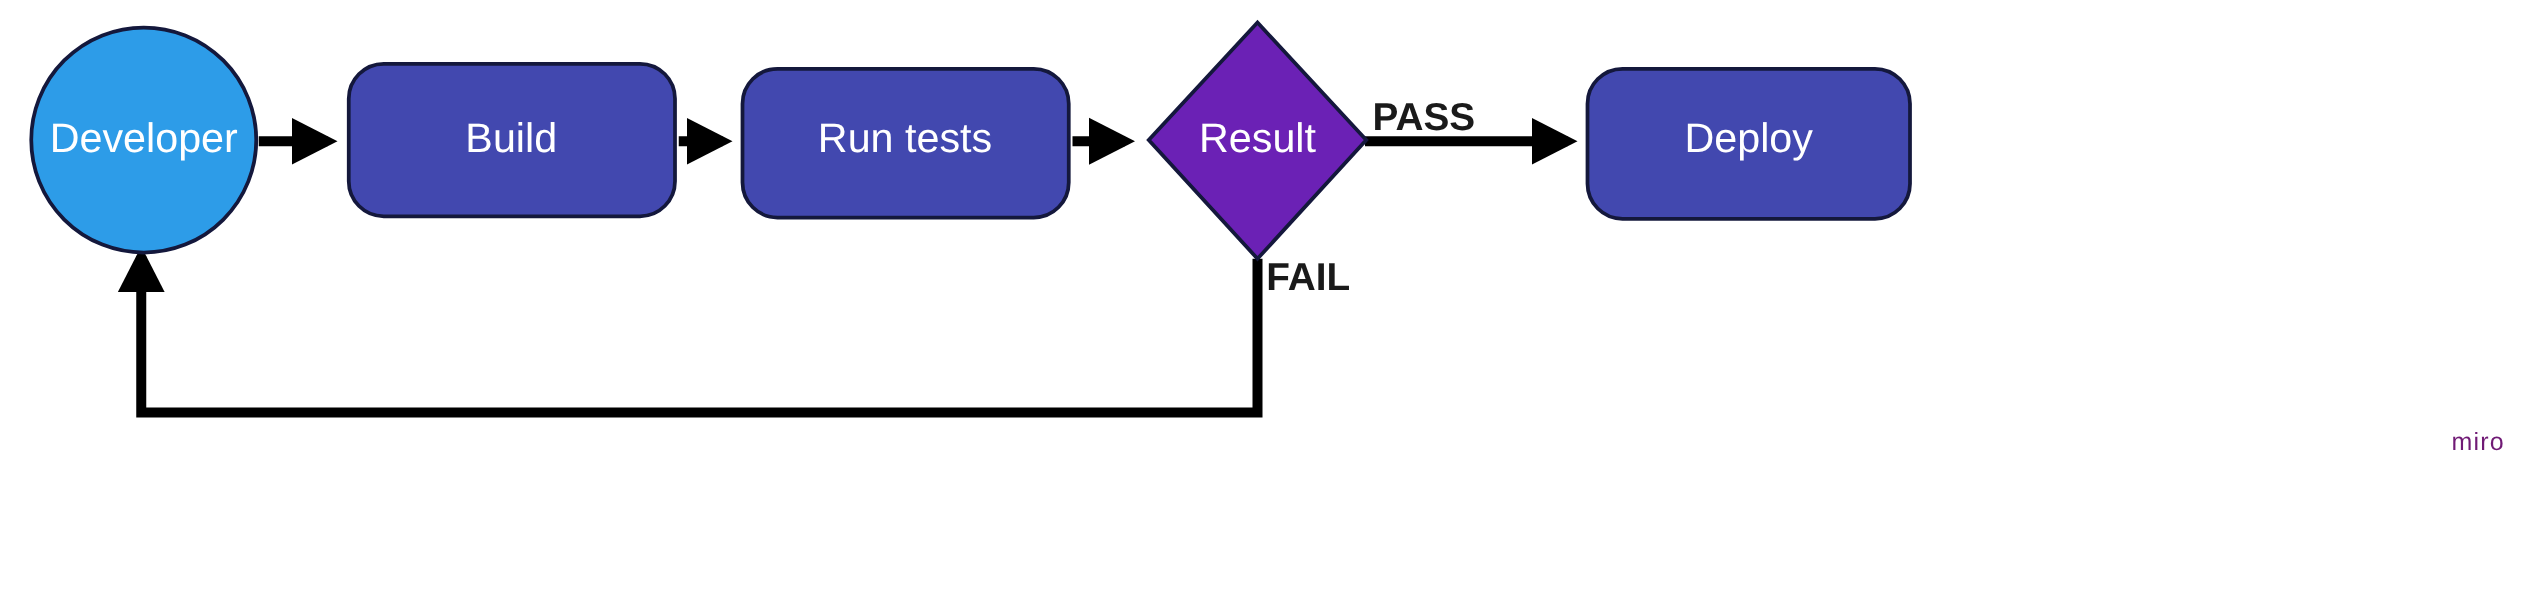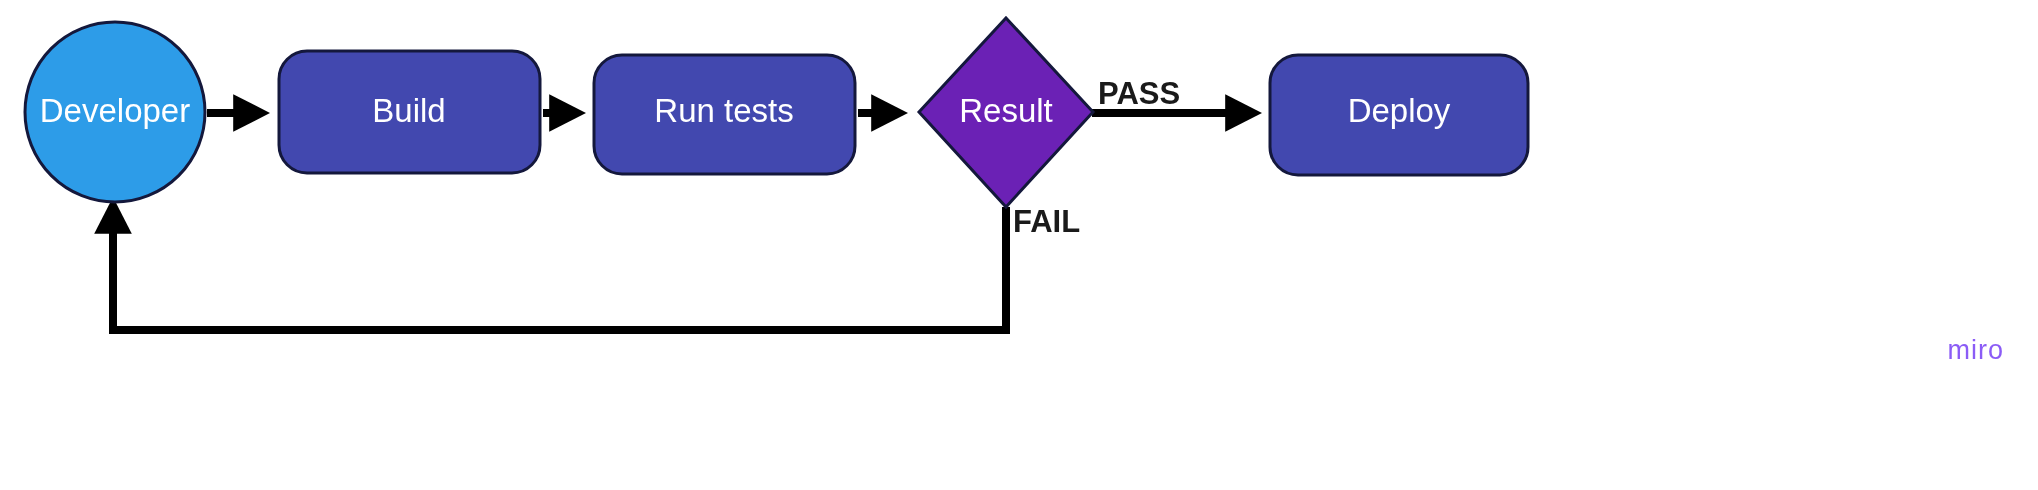--- a/index.html
+++ b/index.html
@@ -50,23 +50,23 @@
     stroke: #000000;
     stroke-width: 8;
     fill: none;
     stroke-linecap: butt;
   }
   .watermark {
     position: absolute;
     right: 34px;
     bottom: 22px;
     font-family: "Liberation Sans", sans-serif;
-    font-size: 27px;
+    font-size: 20px;
     letter-spacing: 1px;
-    color: #8b5cf6;
+    color: #701a75;
     user-select: none;
   }
 </style>
 </head>
 <body>
 
 <div id="canvas">
 
   <svg id="flow-svg" viewBox="0 0 2038 490">
     <defs>

